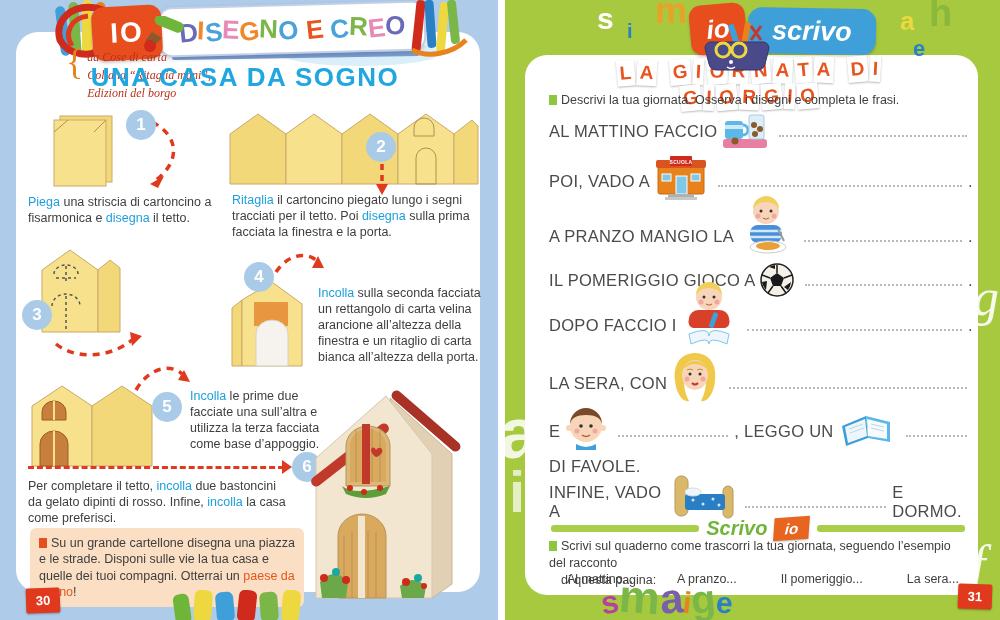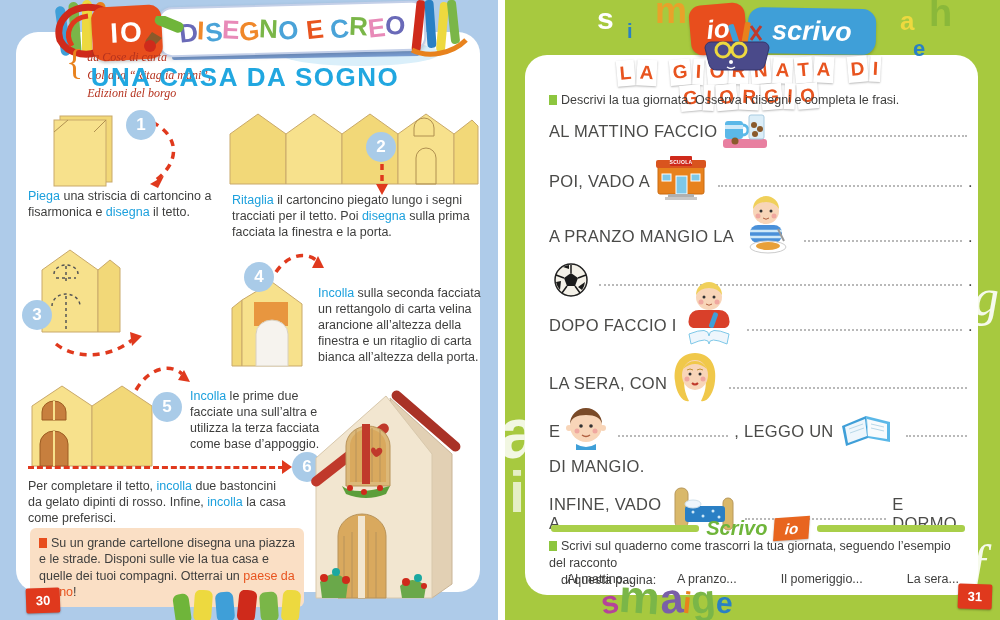--- a/index.html
+++ b/index.html
@@ -76,21 +76,21 @@
   .xline .dots-fixed { border-bottom:2px dotted #b9b9b9; height:12px; margin:0 6px; }
   .xline .icon { margin:0 4px; flex:0 0 auto; }
   .l1 { height:42px; }
   .l2 { height:46px; margin-top:6px; }
   .l3 { height:44px; margin-top:10px; }
   .l4 { height:40px; margin-top:2px; }
   .l5 { height:46px; margin-top:2px; }
   .l6 { height:46px; margin-top:12px; }
   .l7 { height:42px; margin-top:4px; }
   .l8 { height:24px; margin-top:2px; }
-  .l9 { height:48px; margin-top:12px; }
+  .l9 { height:48px; margin-top:0; }
 
   .scrivo-io-bar { position:absolute; left:46px; top:517px; width:414px; display:flex; align-items:center; z-index:6; }
   .gbar { flex:1; height:7px; background:#a9cf4a; border-radius:3px; }
   .scrivo-word { color:#6fb53a; font-style:italic; font-weight:bold; font-size:20px; margin:0 7px; }
   .io-tag { background:#e8651f; color:#fff; font-style:italic; font-weight:bold; font-size:15px;
     padding:3px 11px; transform:skew(-8deg) rotate(-4deg); margin-right:7px; box-shadow:0 1px 2px rgba(0,0,0,.25); }
   .task { position:absolute; left:44px; top:538px; width:420px; font-size:12.5px; line-height:1.35; color:#3e3e3d; z-index:6; }
   .prompts { position:absolute; left:62px; top:572px; display:flex; gap:44px; font-size:12.5px; color:#3e3e3d; z-index:6; }
 
   
@@ -162,21 +162,21 @@
     <svg class="fig" style="left:46px;top:112px" width="74" height="76" viewBox="0 0 74 76">
       <rect x="14" y="4" width="52" height="66" fill="#f2d878" stroke="#c9a96a"></rect>
       <rect x="8" y="8" width="52" height="66" fill="#f7e18c" stroke="#c9a96a"></rect>
       <path d="M8,20 L22,8 M60,8 L48,20" stroke="#b09050" fill="none"></path>
     </svg>
     <div class="badge" style="left:126px;top:110px">1</div>
     <svg class="arrow" style="left:142px;top:118px" width="44" height="74" viewBox="0 0 44 74">
       <path d="M10,4 C38,18 38,44 14,62" fill="none" stroke="#e0391d" stroke-width="3.5" stroke-dasharray="7 6"></path>
       <polygon points="8,66 22,58 16,70" fill="#e0391d"></polygon>
     </svg>
-    <div class="step-text" style="left:28px;top:188px;width:206px"><span style="color: rgb(28, 160, 221);">Piega</span><span> una striscia di cartoncino a fisarmonica e </span><span style="color: rgb(28, 160, 221);">disegna</span><span> il tetto.</span></div>
+    <div class="step-text" style="left:28px;top:194px;width:206px"><span style="color: rgb(28, 160, 221);">Piega</span><span> una striscia di cartoncino a fisarmonica e </span><span style="color: rgb(28, 160, 221);">disegna</span><span> il tetto.</span></div>
 
     <svg class="fig" style="left:228px;top:106px" width="252" height="82" viewBox="0 0 252 82">
       <path d="M2,78 L2,28 L30,8 L58,28 L58,78 Z" fill="#f2d878" stroke="#c9a96a"></path>
       <path d="M58,78 L58,28 L86,8 L114,28 L114,78 Z" fill="#f7e18c" stroke="#c9a96a"></path>
       <path d="M114,78 L114,28 L142,8 L170,28 L170,78 Z" fill="#f2d878" stroke="#c9a96a"></path>
       <path d="M170,78 L170,28 L198,8 L226,28 L226,78 Z" fill="#f7e18c" stroke="#c9a96a"></path>
       <path d="M226,78 L226,28 L244,14 L250,20 L250,78 Z" fill="#f2d878" stroke="#c9a96a"></path>
       <path d="M186,22 a10,10 0 0 1 20,0 v8 h-20 Z" fill="none" stroke="#b09050"></path>
       <path d="M188,52 a10,10 0 0 1 20,0 v26 h-20 Z" fill="none" stroke="#b09050"></path>
     </svg>
@@ -386,20 +386,21 @@
           <path d="M12,36 h32 M12,42 h32" stroke="#cfe9f8" stroke-width="2.5" fill="none"></path>
           <ellipse cx="30" cy="52" rx="18" ry="6" fill="#fff" stroke="#ccc"></ellipse>
           <ellipse cx="30" cy="51" rx="12" ry="4" fill="#e8a03a"></ellipse>
           <path d="M40,34 l6,12" stroke="#999" stroke-width="2"></path>
         </svg>
         <span class="dots"></span>
         <span>.</span>
       </div>
 
       <div class="xline l4">
+        <span>IL POMERIGGIO GIOCO A</span>
         <svg class="icon" width="36" height="36" viewBox="0 0 36 36">
           <circle cx="18" cy="18" r="16" fill="#f4f1e8" stroke="#222" stroke-width="1.5"></circle>
           <polygon points="18,11 25,16 22,24 14,24 11,16" fill="#1a1a1a"></polygon>
           <path d="M18,11 L18,3 M25,16 L33,13 M22,24 L27,31 M14,24 L9,31 M11,16 L3,13" stroke="#1a1a1a" stroke-width="1.5"></path>
           <path d="M10,5 a16,16 0 0 1 6,-2 l0,4 Z M32,20 a16,16 0 0 1 -3,8 l-4,-3 Z M7,28 a16,16 0 0 1 -4,-8 l5,-1 Z" fill="#1a1a1a"></path>
         </svg>
         <span class="dots"></span>
         <span>.</span>
       </div>
 
@@ -457,21 +458,21 @@
           <path d="M4,12 L28,2 L30,24 L8,32 Z" fill="#3f9fd8"></path>
           <path d="M28,2 L52,8 L52,28 L30,24 Z" fill="#5bb8e8"></path>
           <path d="M7,13 L27,5 L29,22 L10,29 Z" fill="#eef6fc"></path>
           <path d="M29,5 L49,10 L49,25 L30,22 Z" fill="#f8fbfd"></path>
           <path d="M11,15 l14,-5 M12,19 l14,-5 M33,10 l13,3 M33,14 l13,3" stroke="#b8d8e8" fill="none"></path>
         </svg>
         <span class="dots"></span>
       </div>
 
       <div class="xline l8">
-        <span>DI MANGIO.</span>
+        <span>DI FAVOLE.</span>
       </div>
 
       <div class="xline l9">
         <span>INFINE, VADO A</span>
         <svg class="icon" style="margin-top:-10px" width="62" height="46" viewBox="0 0 62 46">
           <rect x="2" y="2" width="13" height="40" rx="6" fill="#d9b86a" stroke="#b8985a"></rect>
           <rect x="50" y="12" width="10" height="32" rx="5" fill="#d9b86a" stroke="#b8985a"></rect>
           <rect x="12" y="20" width="40" height="16" rx="3" fill="#2a7fc4"></rect>
           <circle cx="20" cy="26" r="1.5" fill="#cfe9f8"></circle>
             <circle cx="30" cy="30" r="1.5" fill="#cfe9f8"></circle>

